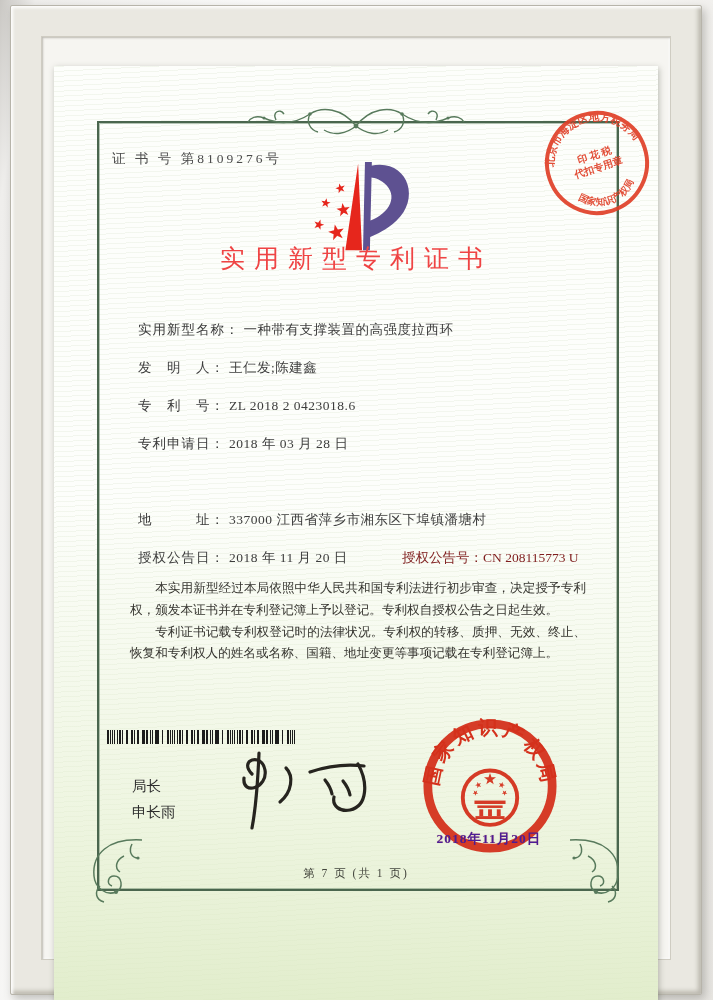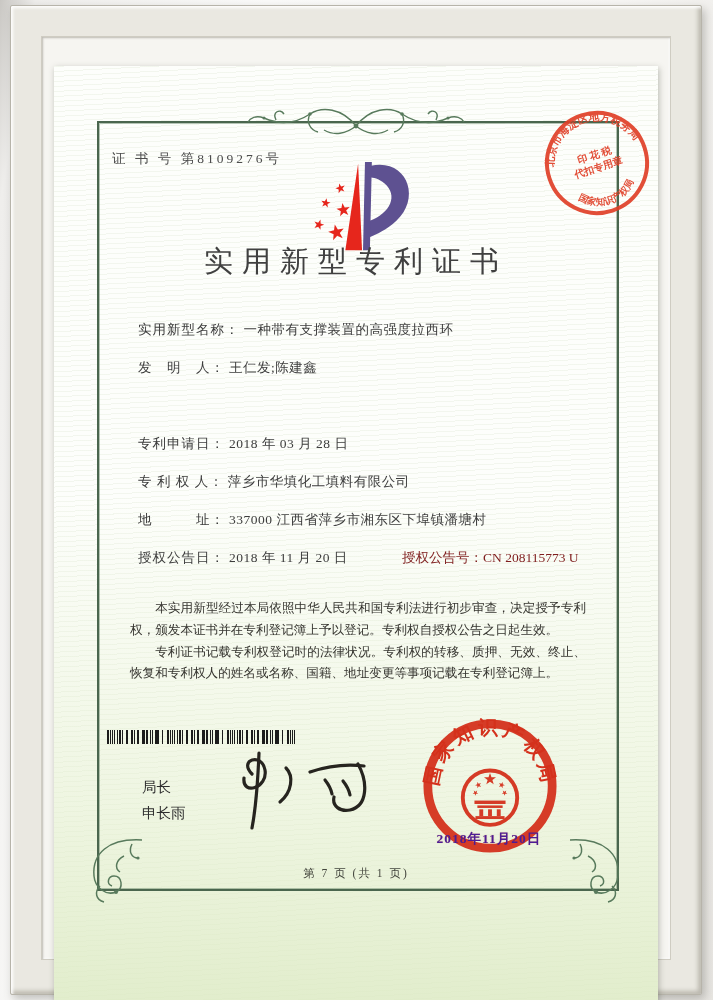--- a/index.html
+++ b/index.html
@@ -36,35 +36,35 @@
     position:absolute;left:43px;top:55px;width:518px;height:766px;
     border:2px solid #4a664e;
     box-shadow:inset 0 0 0 1px rgba(110,140,112,.5);
   }
   .ornament{position:absolute;pointer-events:none;}
   
   .cert-no{position:absolute;left:58px;top:84px;font-size:13.5px;letter-spacing:3px;color:#4c4c4c;}
   .logo{position:absolute;left:246px;top:90px;width:128px;height:108px;}
   .title{
     position:absolute;left:0;top:176px;width:100%;text-align:center;
-    font-size:29px;color:#404040;letter-spacing:9px;font-weight:500;
+    font-size:25px;color:#ef4444;letter-spacing:9px;font-weight:500;
   }
   .field-row{position:absolute;left:84px;font-size:13.5px;color:#3d3d3d;white-space:nowrap;font-family:Liberation Serif, serif;}
   .field-row .lbl{letter-spacing:1px;}
   .field-row .val{margin-left:4px;letter-spacing:.5px;}
   .grant-no{position:absolute;left:348px;font-size:13.5px;color:#7f1d1d;white-space:nowrap;}
-  .body-text{position:absolute;left:76px;top:512px;width:456px;font-size:12.6px;line-height:21.8px;color:#35342f;text-align:justify;margin-top:20px;}
+  .body-text{position:absolute;left:76px;top:512px;width:456px;font-size:12.6px;line-height:21.8px;color:#35342f;text-align:justify;}
   .body-text p{margin:0;text-indent:2em;}
   .barcode{
     position:absolute;left:53px;top:664px;width:190px;height:14px;
     background:
       repeating-linear-gradient(90deg,#1c1c1c 0 2px,transparent 2px 3px,#1c1c1c 3px 4px,transparent 4px 7px,#1c1c1c 7px 8px,transparent 8px 12px),
       repeating-linear-gradient(90deg,#1c1c1c 0 1px,transparent 1px 5px);
   }
-  .officer{position:absolute;left:88px;top:708px;font-size:14.5px;color:#2e2e2e;line-height:26px;font-family:Liberation Sans, sans-serif;}
+  .officer{position:absolute;left:78px;top:708px;font-size:14.5px;color:#2e2e2e;line-height:26px;font-family:Liberation Mono, monospace;}
   .signature{position:absolute;left:168px;top:684px;width:160px;height:84px;}
   .seal{position:absolute;left:368px;top:652px;width:136px;height:136px;}
   .seal-date{
     position:absolute;left:435px;top:764px;transform:translateX(-50%);
     font-size:13.5px;color:#4c1d95;font-weight:bold;letter-spacing:1px;white-space:nowrap;
     text-shadow:0 0 1px rgba(212,49,28,.4);
   }
   .footer{position:absolute;left:0;top:800px;width:604px;text-align:center;font-size:11.5px;color:#44463e;letter-spacing:2px;}
   .tax-stamp{position:absolute;left:488px;top:42px;width:110px;height:110px;transform:rotate(-18deg);opacity:.92;}
 </style>
@@ -154,25 +154,25 @@
   </svg>
 
   <div class="title">实用新型专利证书</div>
 
   <div class="field-row" style="top:255px;">
     <span class="lbl">实用新型名称：</span><span class="val">一种带有支撑装置的高强度拉西环</span>
   </div>
   <div class="field-row" style="top:293px;">
     <span class="lbl">发　明　人：</span><span class="val">王仁发;陈建鑫</span>
   </div>
+  <div class="field-row" style="top:331px;">
+    <span class="lbl">专　利　号：</span><span class="val">ZL 2018 2 0423018.6</span>
+  </div>
   <div class="field-row" style="top:369px;">
     <span class="lbl">专利申请日：</span><span class="val">2018 年 03 月 28 日</span>
-  </div>
-  <div class="field-row" style="top:407px;">
-    <span class="lbl">专 利 权 人：</span><span class="val">萍乡市华填化工填料有限公司</span>
   </div>
   <div class="field-row" style="top:445px;">
     <span class="lbl">地　　　址：</span><span class="val">337000 江西省萍乡市湘东区下埠镇潘塘村</span>
   </div>
   <div class="field-row" style="top:483px;">
     <span class="lbl">授权公告日：</span><span class="val">2018 年 11 月 20 日</span>
   </div>
   <div class="grant-no" style="top:483px;">
     <span class="lbl">授权公告号：</span><span class="val">CN 208115773 U</span>
   </div>

